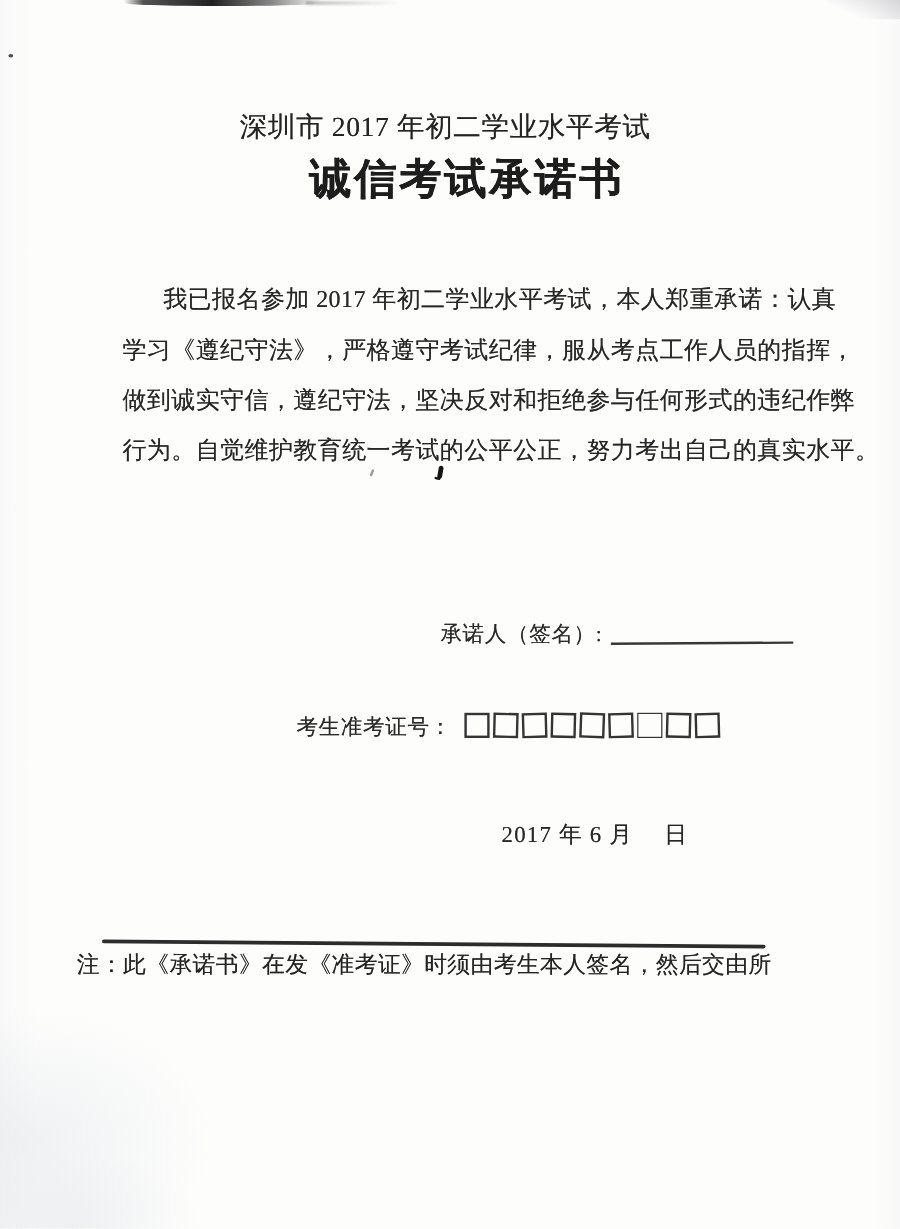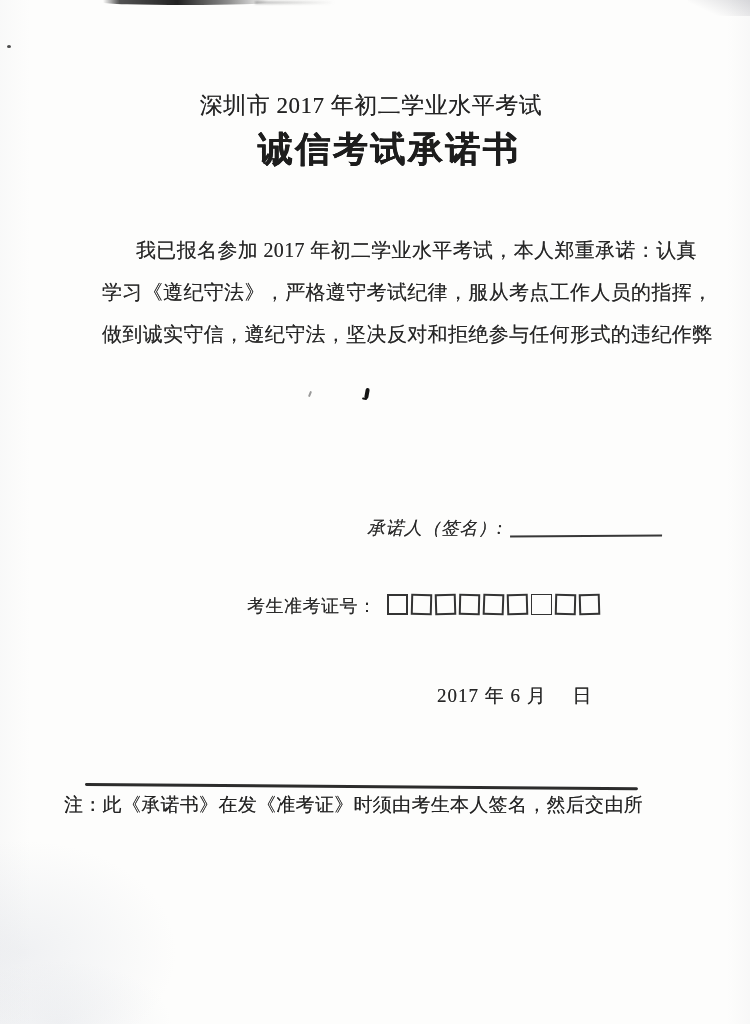--- a/index.html
+++ b/index.html
@@ -61,42 +61,41 @@
   }
   .para{
     position:absolute;left:102px;top:229px;width:560px;
     font-size:20px;line-height:42px;letter-spacing:0.35px;color:#272727;
   }
   .para .line{white-space:nowrap;}
   .para .line.indent{text-indent:34px;}
   .sig-row{
     position:absolute;left:367px;top:516px;font-size:18px;letter-spacing:0.5px;color:#2a2a2a;
     white-space:nowrap;
-    font-style:italic;
   }
   .sig-line{
     display:inline-block;width:152px;height:14px;margin-left:7px;
     border-bottom:2.5px solid #383838;
     transform:translateY(3px) rotate(-0.35deg);
   }
   .adm-row{
     position:absolute;left:247px;top:594px;height:30px;
     display:flex;align-items:flex-start;white-space:nowrap;
     font-size:18px;letter-spacing:0.5px;color:#2a2a2a;
   }
   .adm-boxes{display:flex;gap:3px;margin-left:10px;}
   .abox{
     width:21px;height:21px;border:2px solid #343434;background:transparent;box-sizing:border-box;
   }
   .abox:nth-child(2n){transform:rotate(1.4deg);}
   .abox:nth-child(3n){transform:rotate(-1.6deg);border-width:2.2px;}
   .abox:nth-child(5n){transform:rotate(2deg);}
   .abox:nth-child(7){border-width:1.8px;}
   .date-line{
-    position:absolute;left:437px;top:683px;font-size:19px;letter-spacing:1px;color:#272727;
+    position:absolute;left:418px;top:683px;font-size:19px;letter-spacing:1px;color:#272727;
     white-space:nowrap;
   }
   .rule{
     position:absolute;left:85px;top:783px;width:553px;height:2.6px;border-radius:2px;
     background:#2c2c2c;transform:rotate(0.45deg);transform-origin:left center;
   }
   .note{
     position:absolute;left:64px;top:784px;width:600px;
     font-size:19px;line-height:41px;letter-spacing:0.3px;color:#242424;
   }
@@ -112,20 +111,21 @@
   <div class="corner-tr-shade"></div>
   <div class="speck"></div>
 
   <div class="title1 ink">深圳市 2017 年初二学业水平考试</div>
   <div class="title2">诚信考试承诺书</div>
 
   <div class="para ink">
     <div class="line indent">我已报名参加 2017 年初二学业水平考试，本人郑重承诺：认真</div>
     <div class="line">学习《遵纪守法》，严格遵守考试纪律，服从考点工作人员的指挥，</div>
     <div class="line">做到诚实守信，遵纪守法，坚决反对和拒绝参与任何形式的违纪作弊</div>
+    <div class="line">行为。自觉维护教育统一考试的公平公正，努力考出自己的真实水平。</div>
   </div>
 
   <div class="mark-faint"></div>
   <div class="mark-dark"></div>
 
   <div class="sig-row ink">
     <span>承诺人（签名）:</span><span class="sig-line"></span>
   </div>
 
   <div class="adm-row ink">

